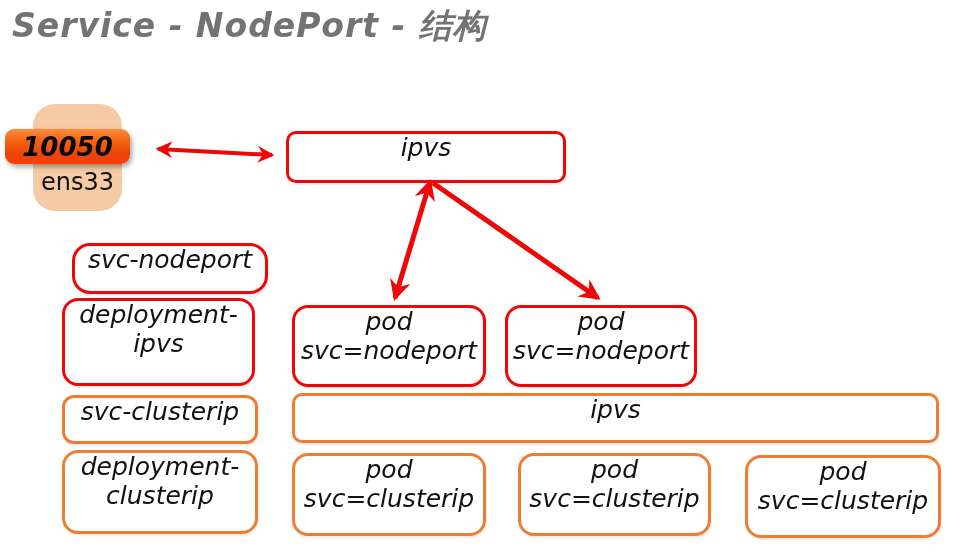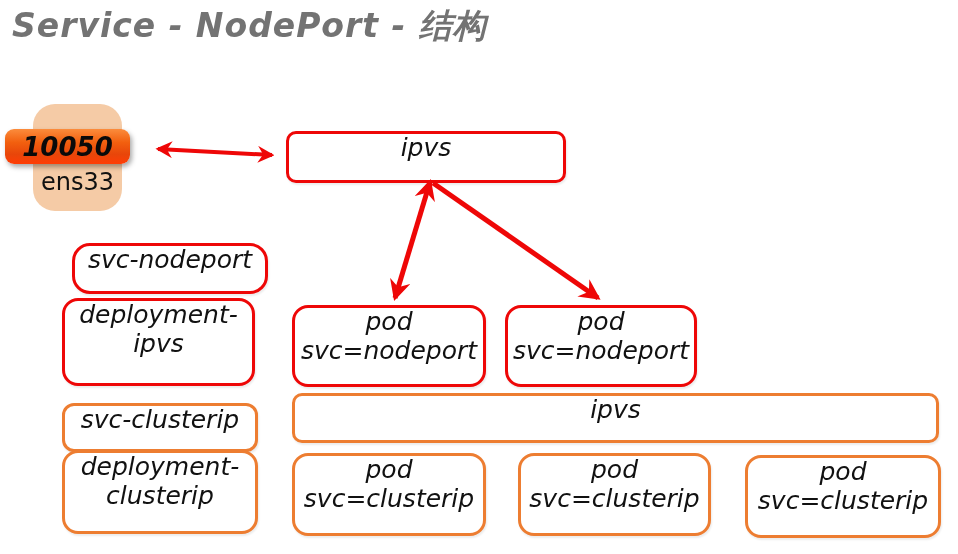--- a/index.html
+++ b/index.html
@@ -96,21 +96,21 @@
 
   <div class="box red-border fs25" style="left:72px; top:243px; width:190px; height:45px; border-radius:18px;">
     <span>svc-nodeport</span>
   </div>
 
   <div class="box red-border fs25" style="left:62px; top:298px; width:187px; height:82px; border-radius:16px;">
     <span>deployment-</span>
     <span>ipvs</span>
   </div>
 
-  <div class="box orange-border fs25" style="left:62px; top:395px; width:190px; height:43px; border-radius:12px;margin-top:8px;">
+  <div class="box orange-border fs25" style="left:62px; top:395px; width:190px; height:43px; border-radius:12px;">
     <span>svc-clusterip</span>
   </div>
 
   <div class="box orange-border fs25" style="left:62px; top:450px; width:190px; height:78px; border-radius:16px;">
     <span>deployment-</span>
     <span>clusterip</span>
   </div>
 
   <div class="box red-border fs25" style="left:292px; top:305px; width:188px; height:76px; border-radius:16px;">
     <span>pod</span>

